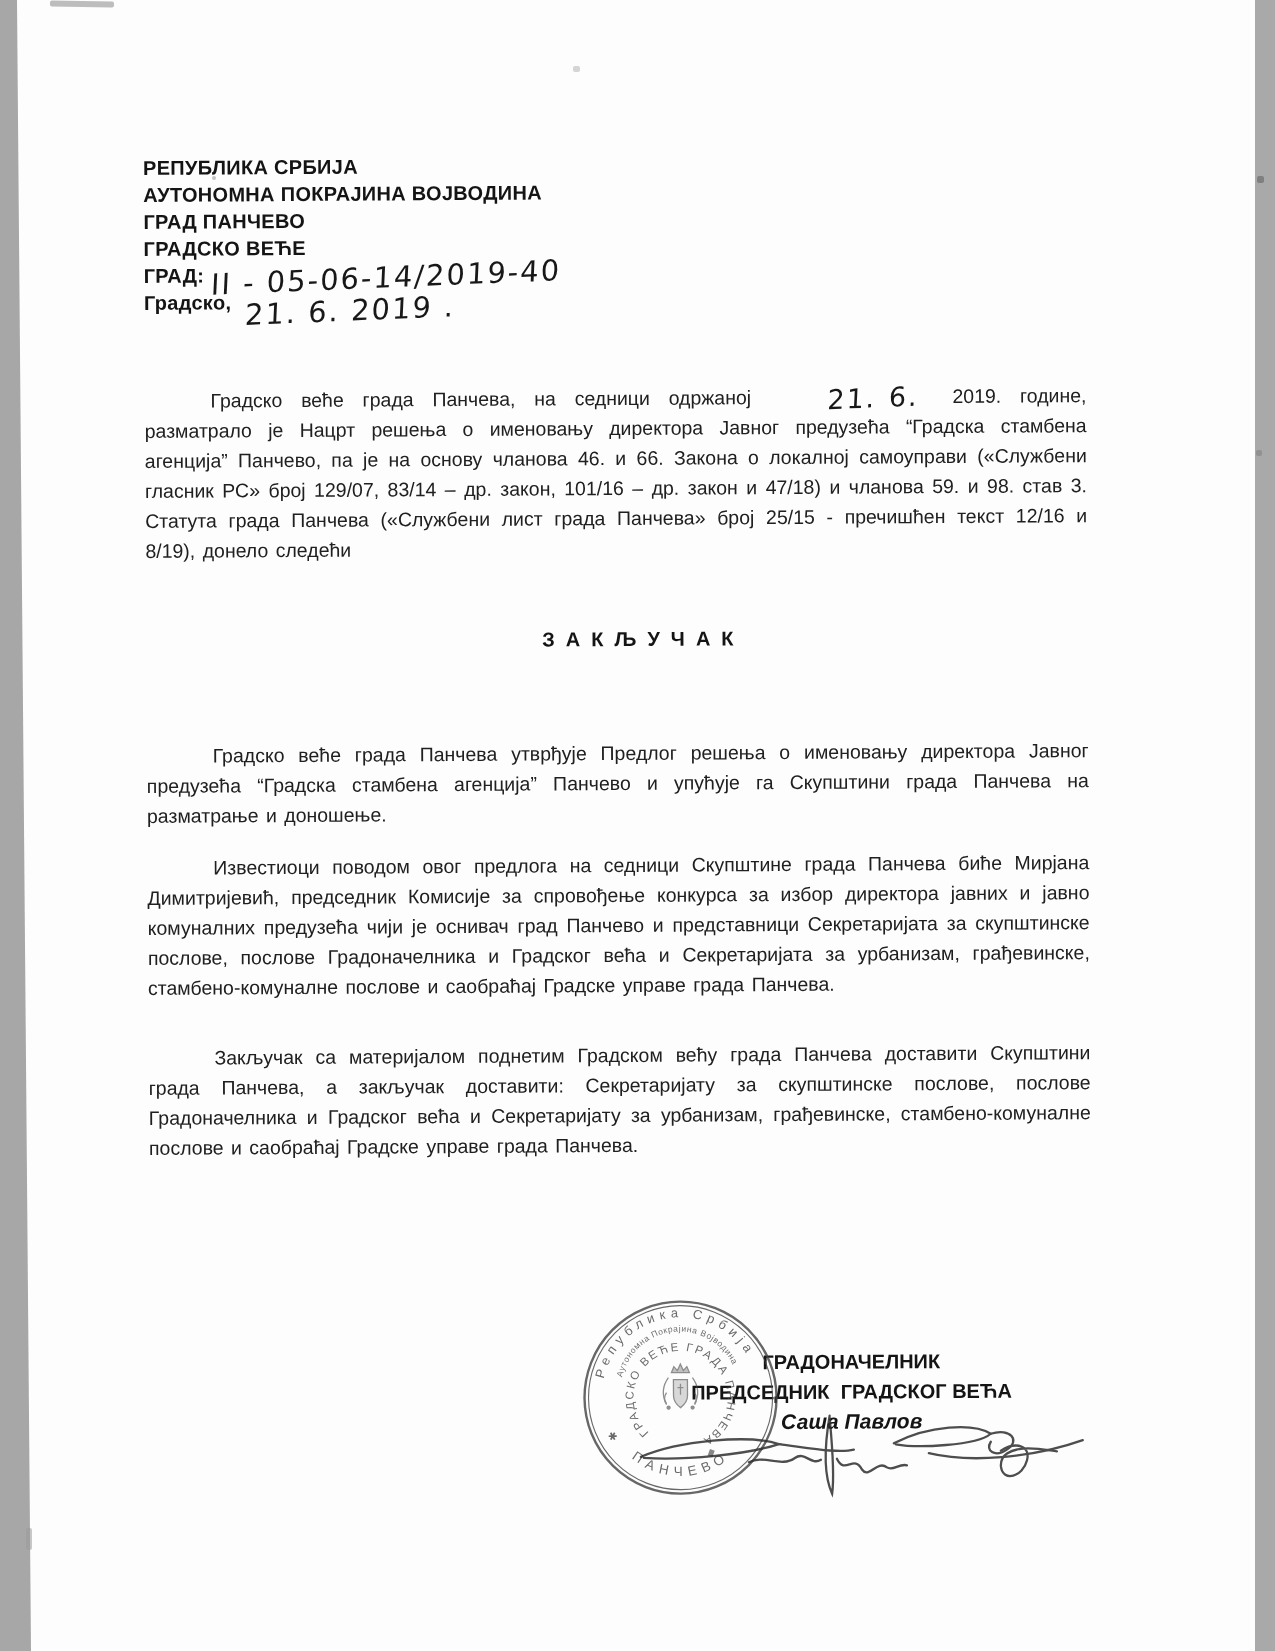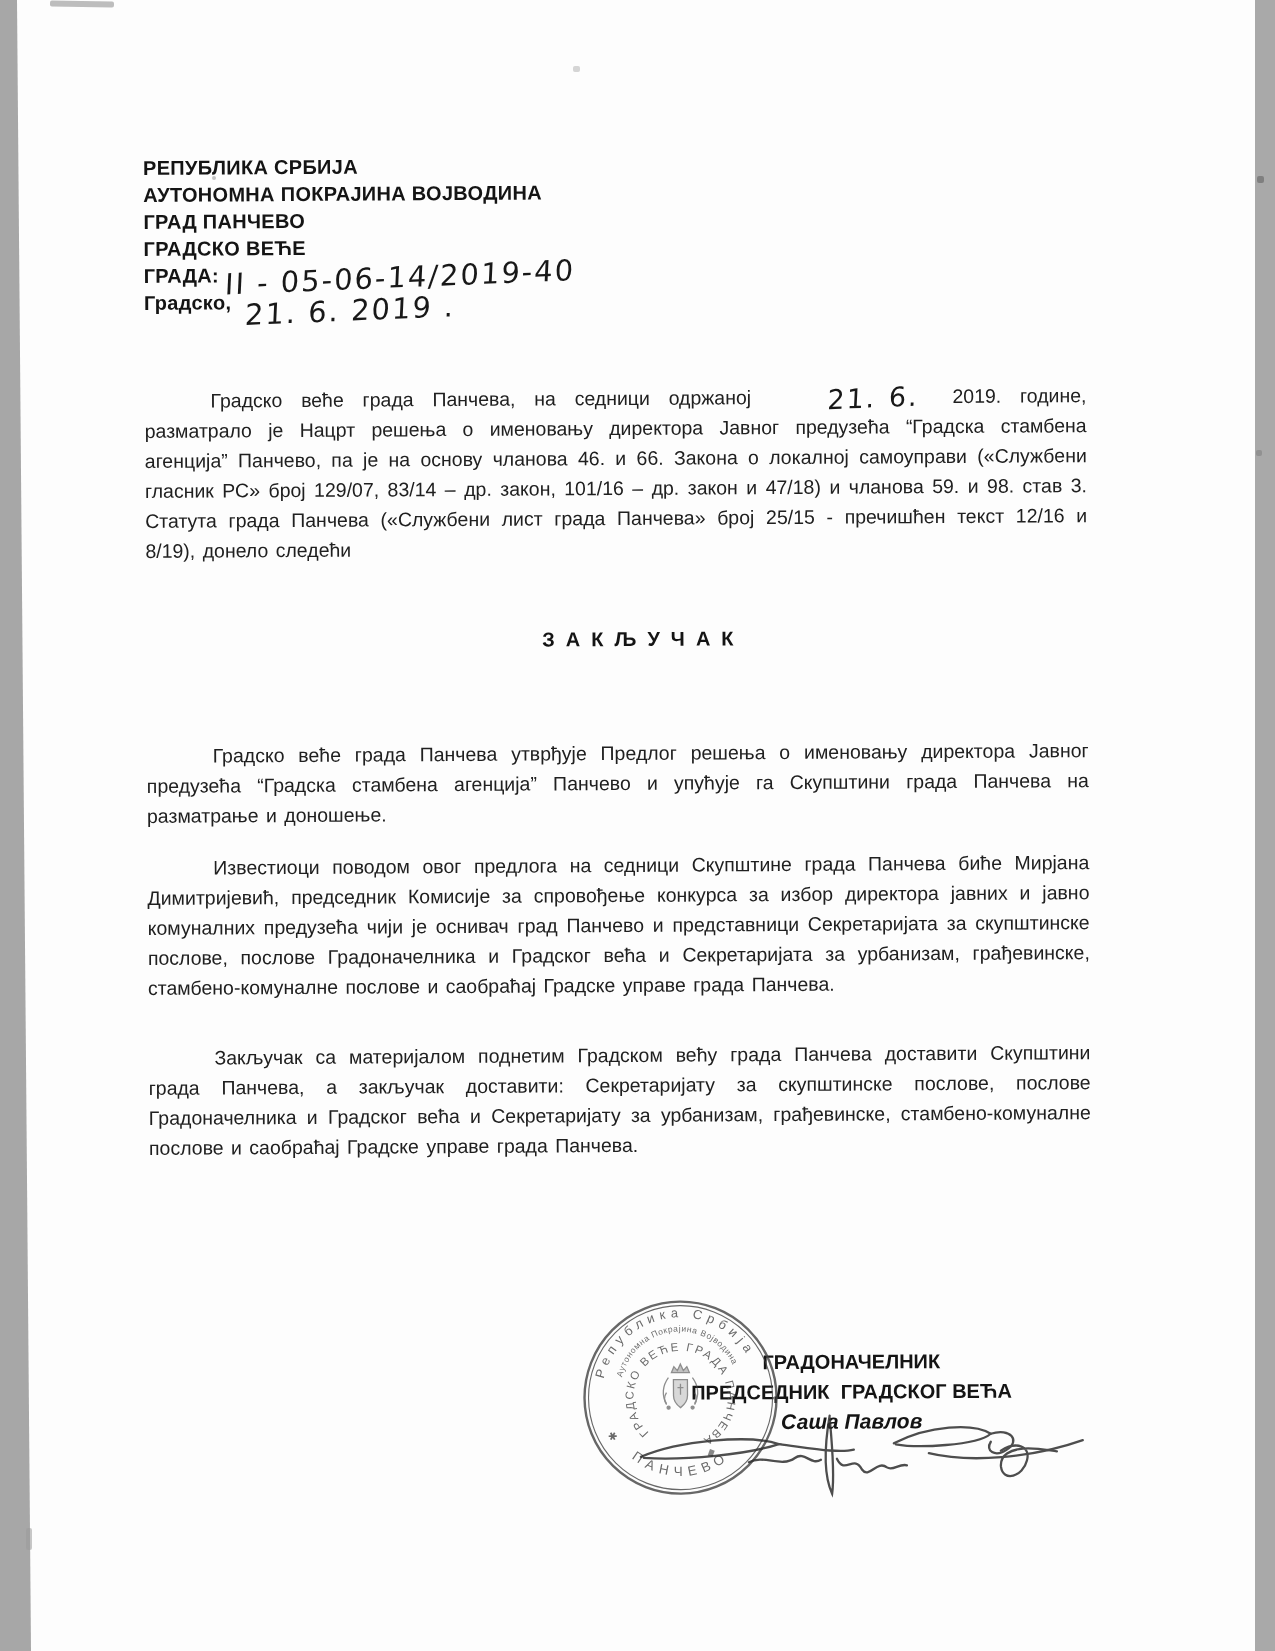--- a/index.html
+++ b/index.html
@@ -55,21 +55,21 @@
   <div class="speck" style="left:1256px;top:450px;width:6px;height:6px;opacity:.5;background:#7a7a7a;"></div>
 
   <div class="content">
 
     <div class="hdr">
       <div class="hdr-line">РЕПУБЛИКА СРБИЈА</div>
       <div class="hdr-line">АУТОНОМНА ПОКРАЈИНА ВОЈВОДИНА</div>
       <div class="hdr-line">ГРАД ПАНЧЕВО</div>
       <div class="hdr-line">ГРАДСКО ВЕЋЕ</div>
       <div class="hdr-line">
-        <span>ГРАДА:</span><span class="hand hand-number">II - 05-06-14/2019-40</span>
+        <span>ГРАД:</span><span class="hand hand-number">II - 05-06-14/2019-40</span>
       </div>
       <div class="hdr-line">
         <span>Градско,</span><span class="hand hand-date">21. 6. 2019 .</span>
       </div>
     </div>
 
     <p class="para p1"><span>Градско веће града Панчева, на седници одржаној</span><span class="hand hand-inline">21. 6.</span><span>2019. године, разматрало је Нацрт решења о именовању директора Јавног предузећа “Градска стамбена агенција” Панчево, па је на основу чланова 46. и 66. Закона о локалној самоуправи («Службени гласник РС» број 129/07, 83/14 – др. закон, 101/16 – др. закон и 47/18) и чланова 59. и 98. став 3. Статута града Панчева («Службени лист града Панчева» број 25/15 - пречишћен текст 12/16 и 8/19), донело следећи</span></p>
 
     <div class="heading">ЗАКЉУЧАК</div>
 

